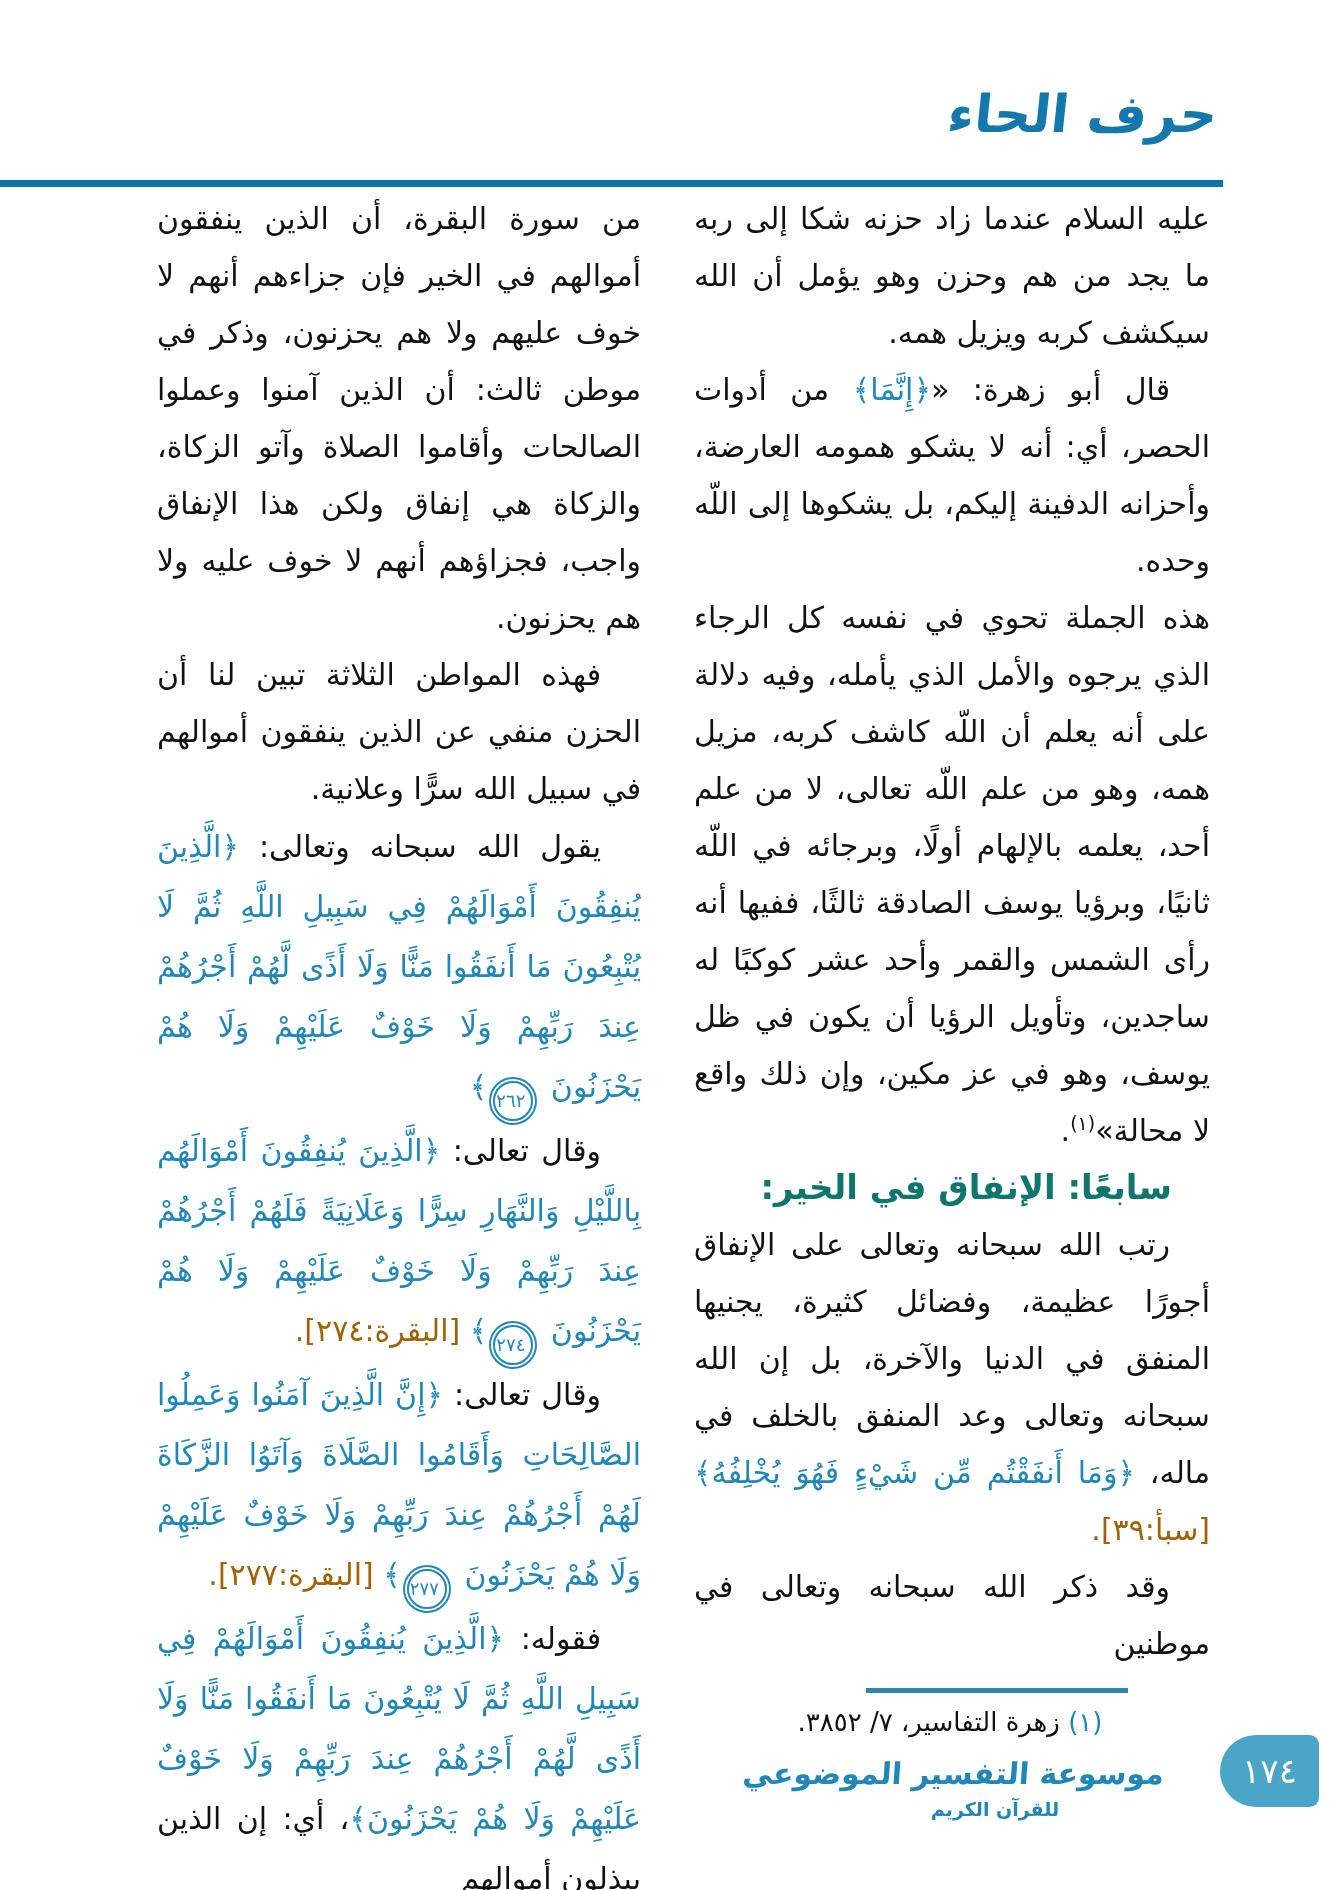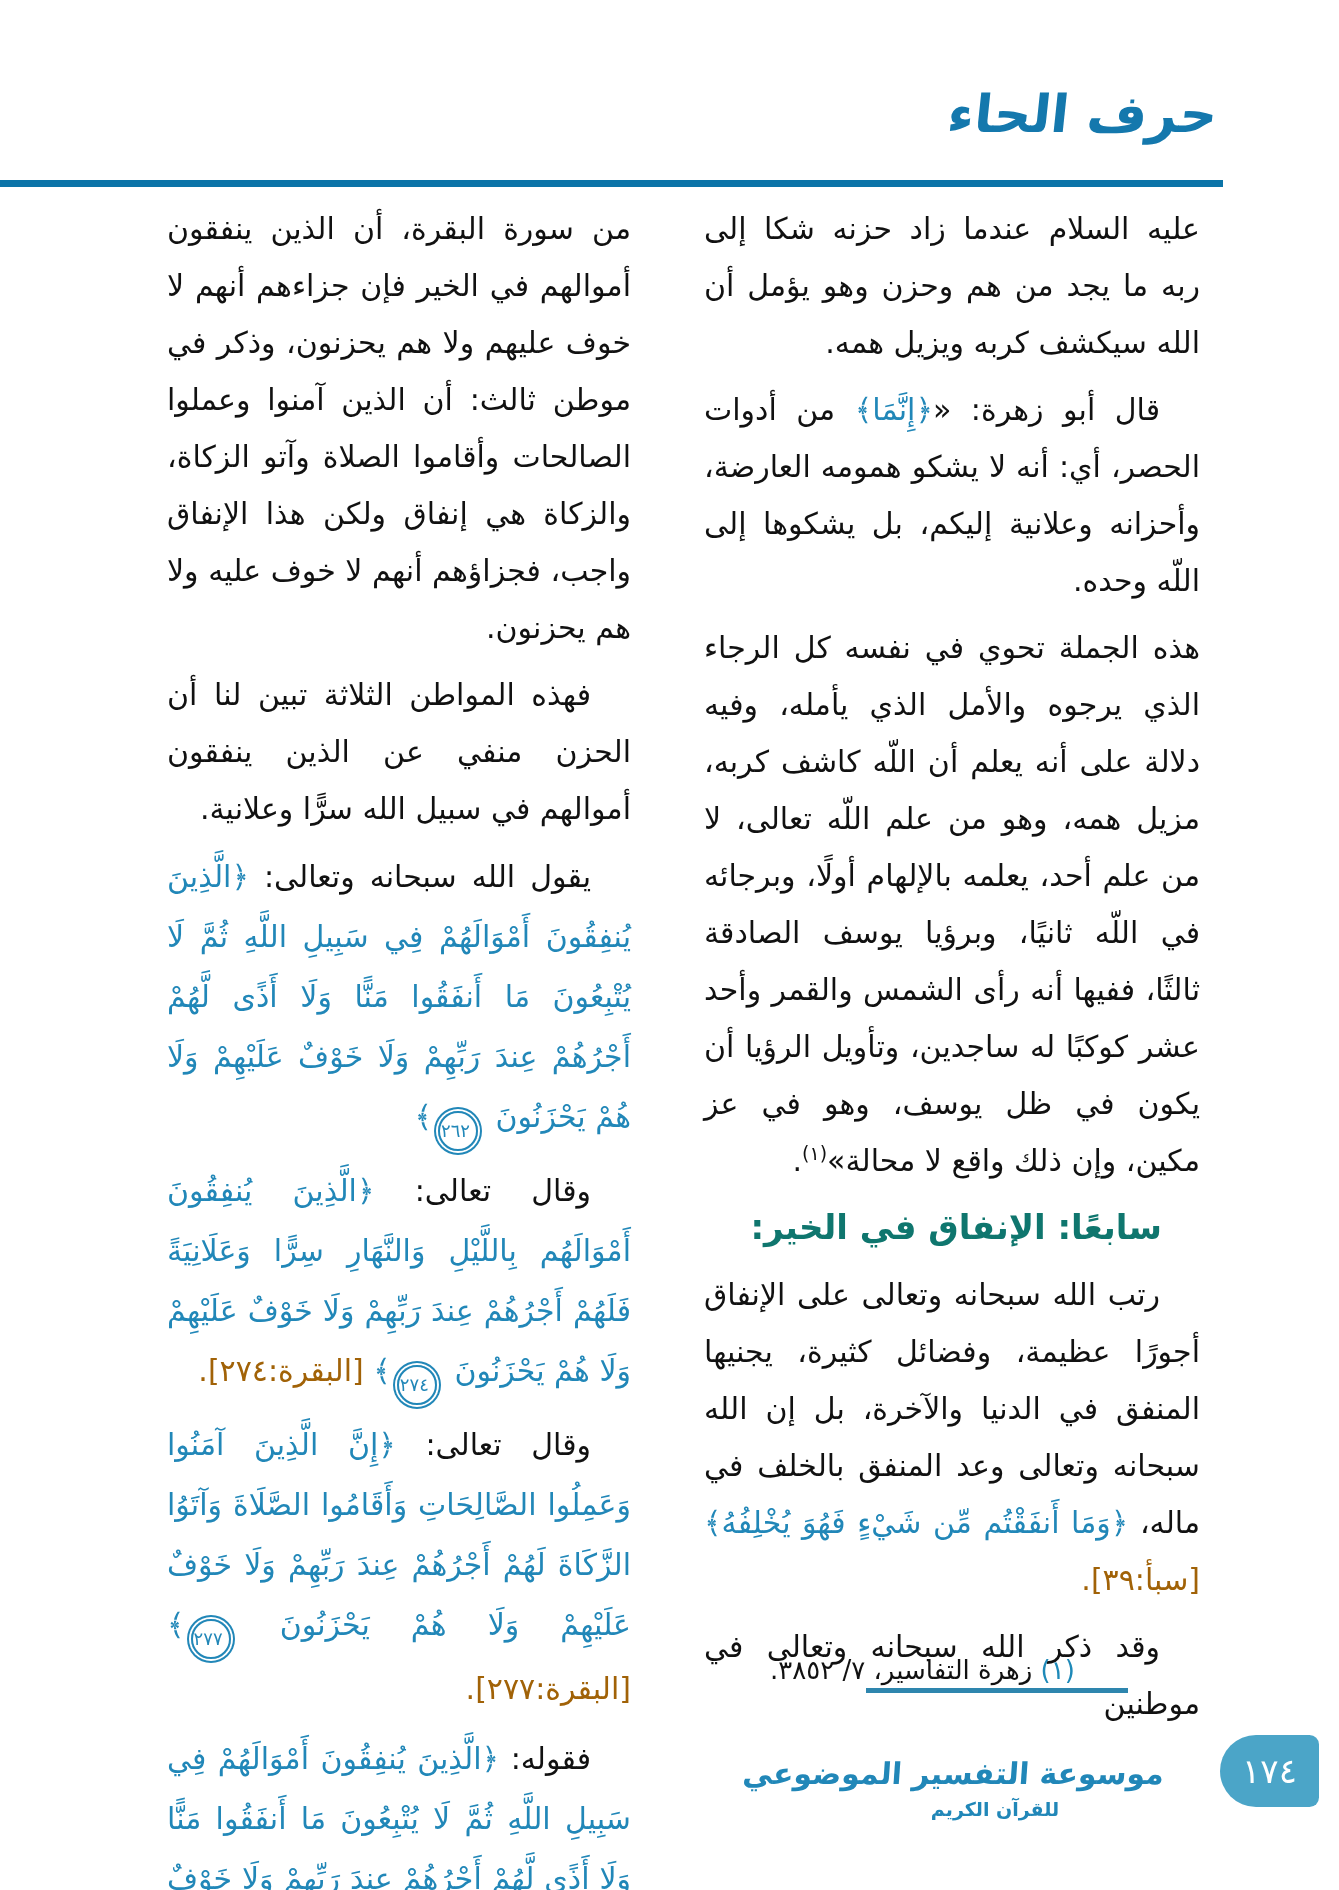--- a/index.html
+++ b/index.html
@@ -16,21 +16,21 @@
   .header-rule {
     position:absolute; top:180px; left:0; width:1223px; height:7px;
     background:#0b74a8;
   }
   .col {
     position:absolute; top:190px; text-align:justify;
     font-size:30px; line-height:57px; color:#111111;
   }
   .col-right { right:129px; width:516px; }
   .col-left  { left:157px;  width:484px; }
-  .col p { margin:10px; }
+  .col p { margin:0; }
   .indent { text-indent:40px; }
   .quran { color:#2187b8; }
   .verse-standalone {
     text-align:center; font-size:35px; line-height:76px; margin:2px 0;
   }
   .verse-standalone .after-comma { color:#111111; font-size:30px; }
   .heading {
     color:#0f766e; font-weight:bold; text-indent:38px;
     font-size:34px; margin:16px 0 14px 0;
   }
@@ -44,22 +44,22 @@
     font-size:18px; color:#2187b8; vertical-align:-10px;
     margin:0 8px 0 6px; line-height:1;padding-left:35px;
   }
   .ayah-ref-line { padding-right:98px; text-align:right; font-size:29px; }
   .ref { color:#a16207; }
   .footnote-sep {
     position:absolute; top:1688px; left:866px; width:262px; height:5px;
     background:#2e86ae;
   }
   .footnote {
-    position:absolute; top:1648px; right:209px; width:360px;
-    text-align:left; font-size:26px; line-height:44px; color:#111111;
+    position:absolute; top:1700px; right:209px; width:360px;
+    text-align:center; font-size:26px; line-height:44px; color:#111111;
     white-space:nowrap;
   }
   .footnote .fn-marker { color:#1e89b8; }
   .logo {
     position:absolute; top:1752px; left:826px; width:338px;
     text-align:center; color:#2187b8;
   }
   .logo-line1 { font-size:30px; font-weight:bold; line-height:44px; transform:skewX(-4deg); white-space:nowrap; }
   .logo-line2 { font-size:19px; font-weight:bold; line-height:26px; }
   .page-tab {
@@ -73,21 +73,21 @@
 <body>
 
 <div class="page">
 
   <div class="chapter-title">حرف الحاء</div>
   <div class="header-rule"></div>
 
   <div class="col col-right">
     <p>عليه السلام عندما زاد حزنه شكا إلى ربه ما يجد من هم وحزن وهو يؤمل أن الله سيكشف كربه ويزيل همه.</p>
 
-    <p class="indent"><span>قال أبو زهرة: «</span><span class="quran">﴿إِنَّمَا﴾</span><span> من أدوات الحصر، أي: أنه لا يشكو همومه العارضة، وأحزانه وعلانية إليكم، بل يشكوها إلى اللّه وحده.</span></p>
+    <p class="indent"><span>قال أبو زهرة: «</span><span class="quran">﴿إِنَّمَا﴾</span><span> من أدوات الحصر، أي: أنه لا يشكو همومه العارضة، وأحزانه الدفينة إليكم، بل يشكوها إلى اللّه وحده.</span></p>
 
 
     <p><span>هذه الجملة تحوي في نفسه كل الرجاء الذي يرجوه والأمل الذي يأمله، وفيه دلالة على أنه يعلم أن اللّه كاشف كربه، مزيل همه، وهو من علم اللّه تعالى، لا من علم أحد، يعلمه بالإلهام أولًا، وبرجائه في اللّه ثانيًا، وبرؤيا يوسف الصادقة ثالثًا، ففيها أنه رأى الشمس والقمر وأحد عشر كوكبًا له ساجدين، وتأويل الرؤيا أن يكون في ظل يوسف، وهو في عز مكين، وإن ذلك واقع لا محالة»</span><sup class="fn-sup">(١)</sup><span>.</span></p>
 
     <p class="heading">سابعًا: الإنفاق في الخير:</p>
 
     <p class="indent"><span>رتب الله سبحانه وتعالى على الإنفاق أجورًا عظيمة، وفضائل كثيرة، يجنيها المنفق في الدنيا والآخرة، بل إن الله سبحانه وتعالى وعد المنفق بالخلف في ماله، </span><span class="quran">﴿وَمَا أَنفَقْتُم مِّن شَيْءٍ فَهُوَ يُخْلِفُهُ﴾</span><span class="ref"> [سبأ:٣٩].</span></p>
 
     <p class="indent">وقد ذكر الله سبحانه وتعالى في موطنين</p>
   </div>

